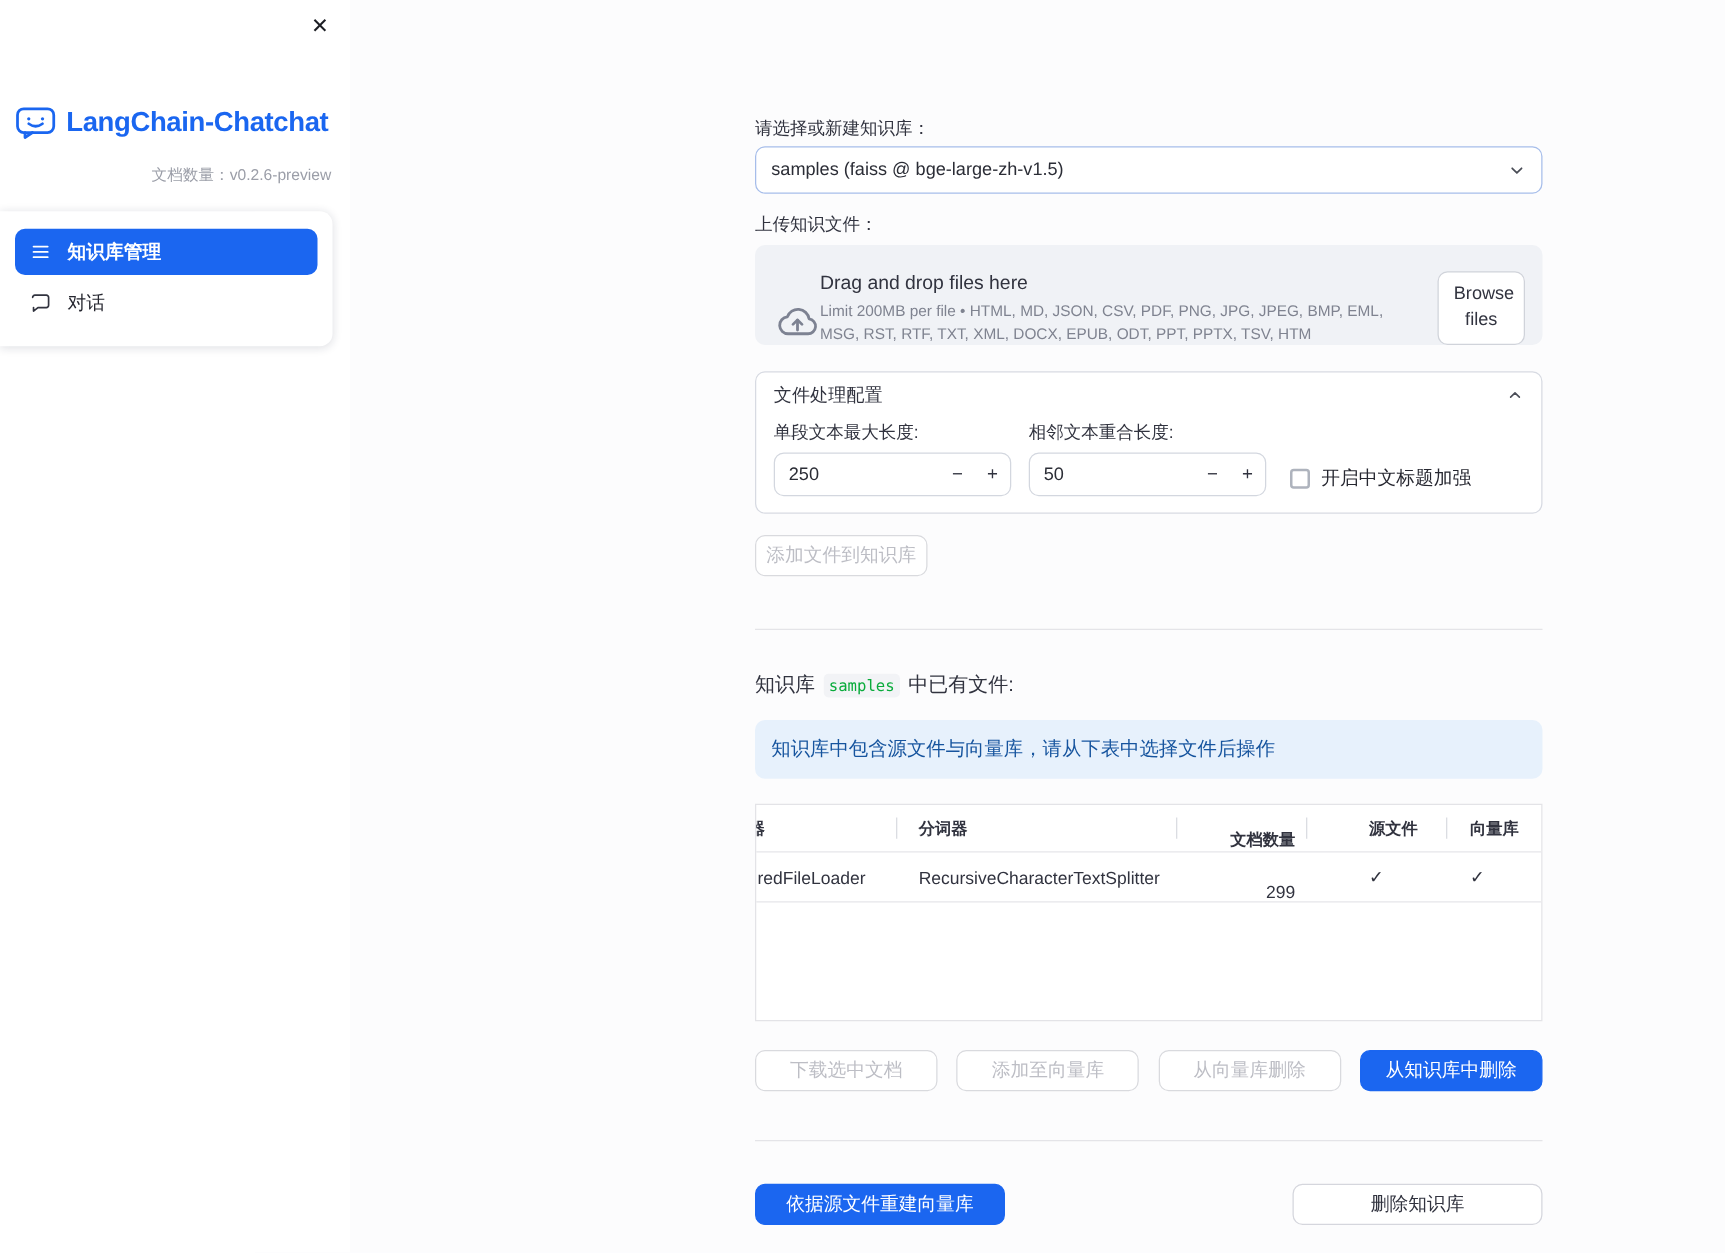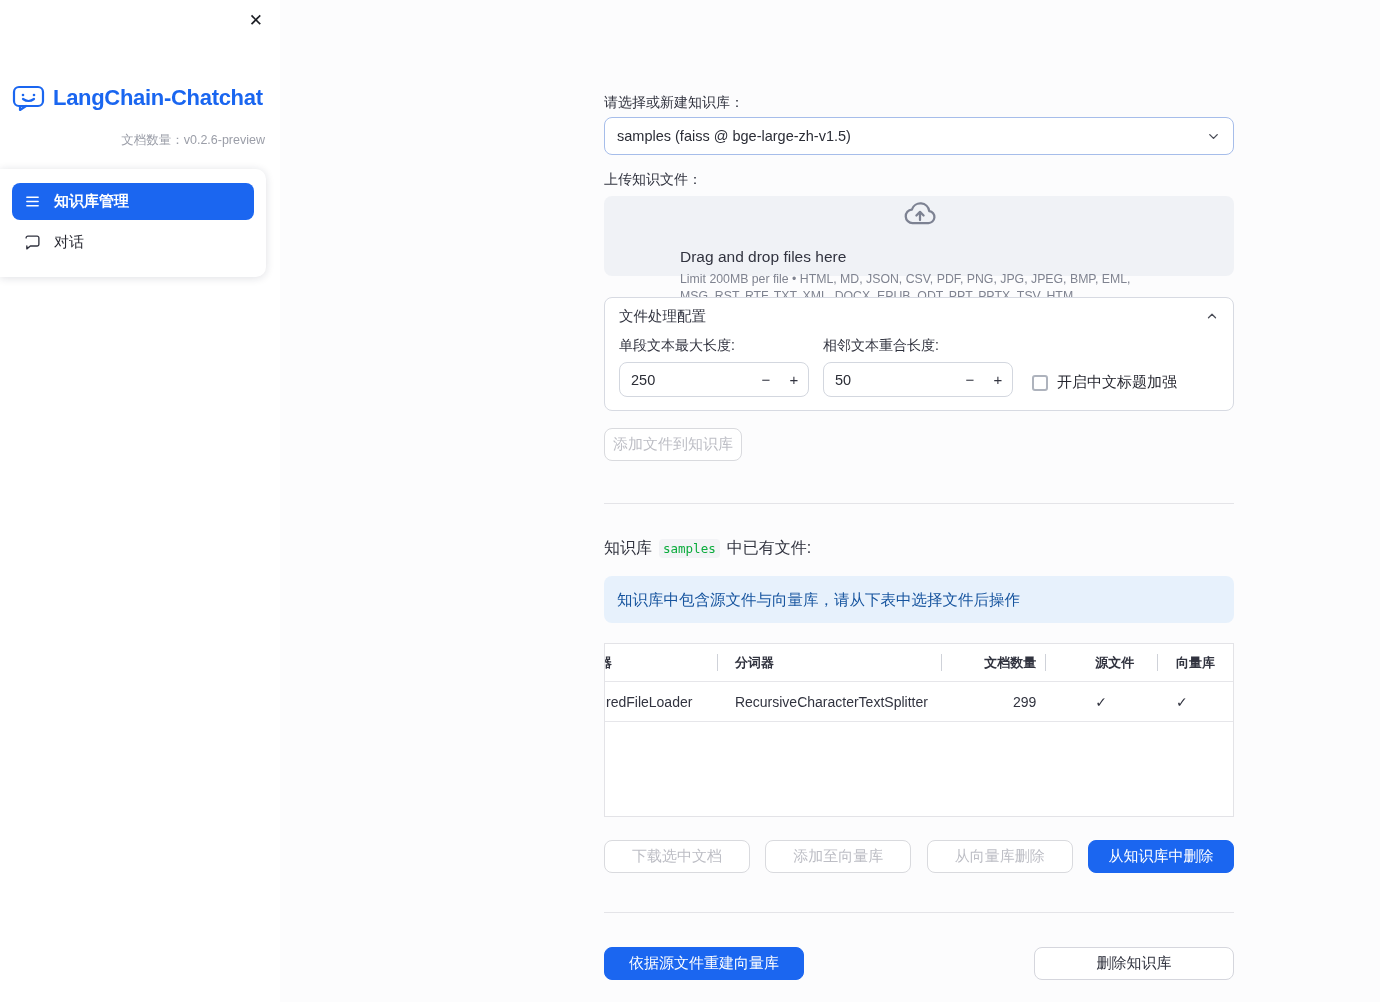--- a/index.html
+++ b/index.html
@@ -22,21 +22,21 @@
   .main { position:absolute; left:280px; top:0; width:1100px; height:1002px; background:#fcfcfd; }
   .col { position:absolute; left:324px; top:12px; width:630px; display:flex; flex-direction:column; }
 
   .field-label { font-size:14px; color:#31333f; height:17px; line-height:17px; }
   .kb-label { margin-top:82px; }
   .upload-label { margin-top:16px; }
 
   .selectbox { margin-top:6px; height:38px; background:#fff; border:1px solid #a6bdea; border-radius:8px; display:flex; align-items:center; padding:0 12px; cursor:pointer; }
   .selectbox .sel-val { flex:1; font-size:14.5px; color:#2b2d36; }
 
-  .uploader { margin-top:8px; height:80px; background:#f0f2f6; border-radius:8px; display:flex; align-items:center; padding:0 14px 0 16px; gap:16px;flex-direction:column; }
+  .uploader { margin-top:8px; height:80px; background:#f0f2f6; border-radius:8px; display:flex; align-items:flex-end; padding:0 14px 0 16px; gap:0; }
   .up-text { flex:1; }
   .up-title { font-size:15.5px; color:#31333f; }
   .up-sub { margin-top:5px; font-size:12.3px; line-height:1.42; color:#7f8390; max-width:480px; }
   .browse-btn { background:#fff; border:1px solid #d0d3da; border-radius:8px; padding:7px 12px; font-size:14.5px; color:#31333f; width:70px; line-height:1.5; cursor:pointer; font-family:inherit; }
 
   .expander { margin-top:21px; border:1px solid #d7dae2; border-radius:8px; background:#fff; height:114px; }
   .exp-header { height:36px; display:flex; align-items:center; justify-content:space-between; padding:0 14px; cursor:pointer; font-size:14.5px; color:#31333f; }
   .exp-body { display:flex; padding:3px 14px 0 14px; }
   .num-col { width:190px; }
   .num-col.second { margin-left:14px; }
@@ -64,21 +64,21 @@
 
   .info-banner { margin-top:17px; background:#e7f1fc; color:#16549e; border-radius:8px; padding:14px 13px; font-size:15.5px; line-height:19px; }
 
   .table { margin-top:20px; height:174px; border:1px solid #e3e3e7; background:#fff; display:flex; flex-direction:column; font-size:14px; }
   .t-head { display:flex; height:38px; align-items:center; border-bottom:1px solid #e6e6ea; font-size:13px; color:#31333f; font-weight:600; }
   .t-row { display:flex; height:40px; align-items:center; border-bottom:1px solid #e6e6ea; cursor:pointer; }
   .t-fill { flex:1; }
   .c { height:100%; display:flex; align-items:center; overflow:hidden; position:relative; }
   .c1 { width:115px; padding-left:1px; }
   .c2 { width:228px; padding-left:17px; }
-  .c3 { width:106px; justify-content:flex-end; padding-right:10px; }
+  .c3 { width:106px; justify-content:flex-end; padding-right:10px;align-items:flex-end; }
   .c4 { width:86px; padding-left:22px;margin-left:27px; }
   .c5 { width:76px; padding-left:18px; }
   .t-head .c1:after, .t-head .c2:after, .t-head .c3:after, .t-head .c4:after {
     content:""; position:absolute; right:0; top:10px; width:1px; height:17px; background:#cfd2d9; }
   .clip-left { display:inline-block; margin-left:-7px; }
 
   .btn-row { margin-top:23px; display:flex; justify-content:space-between; }
   .btn-row .btn { width:146px; height:33px; }
 
   .bottom-row { margin-top:34px; display:flex; justify-content:space-between; }

